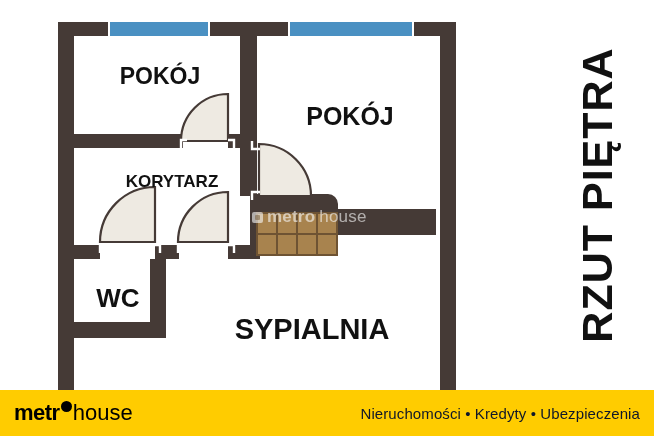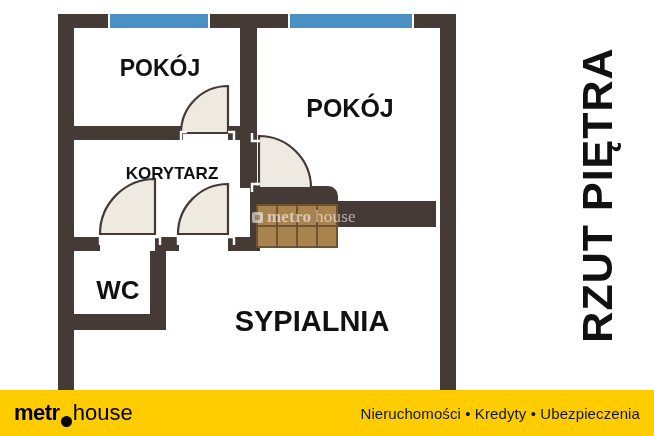--- a/index.html
+++ b/index.html
@@ -15,21 +15,21 @@
     width: 654px;
     height: 436px;
     background: #ffffff;
     overflow: hidden;
   }
 
   
   #plan {
     position: absolute;
     left: 0;
-    top: 0;
+    top: 8px;
     width: 654px;
     height: 390px;
     border-radius: 9px;
   }
   #plan svg { display: block; }
 
   .room-label {
     font-family: "Liberation Sans", sans-serif;
     font-weight: bold;
     fill: #111111;
@@ -59,21 +59,21 @@
     font-size: 43px;
     letter-spacing: 1px;
     color: #111111;
   }
 
   
   #watermark {
     position: absolute;
     left: 252px;
     top: 207px;
-    font-family: Liberation Serif, serif;
+    font-family: Liberation Sans, sans-serif;
     font-size: 17px;
     letter-spacing: 0.2px;
     color: rgba(245, 245, 245, 0.62);
     pointer-events: none;
     white-space: nowrap;
     display: flex;
     align-items: center;
     gap: 4px;
   }
   #watermark .wm-mark {
@@ -108,21 +108,21 @@
     justify-content: space-between;
     padding: 0 14px;
     box-sizing: border-box;
   }
   #footer-logo {
     font-family: "Liberation Sans", sans-serif;
     font-size: 22px;
     color: #000000;
     letter-spacing: -0.2px;
     display: flex;
-    align-items: flex-end;
+    align-items: flex-start;
   }
   #footer-logo .lg-bold {
     font-weight: bold;
     letter-spacing: -0.5px;
   }
   #footer-logo .lg-dot {
     display: inline-block;
     width: 11px;
     height: 11px;
     background: #000000;

